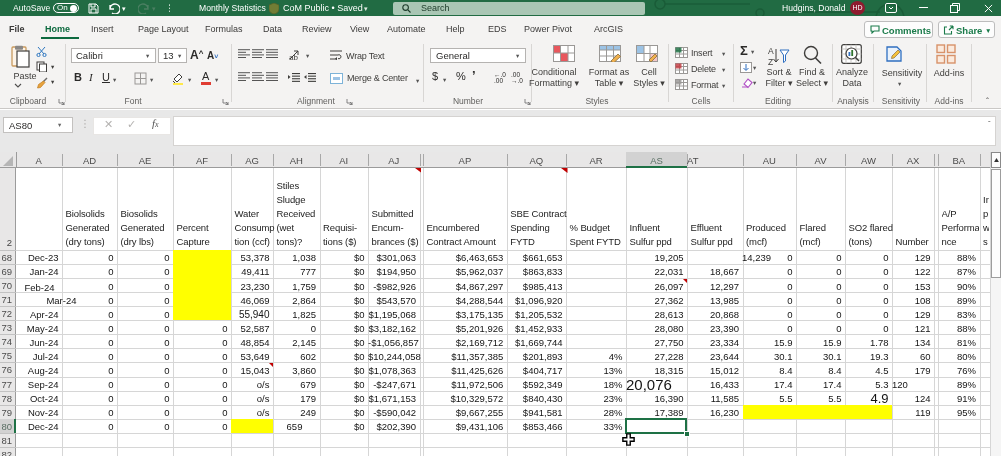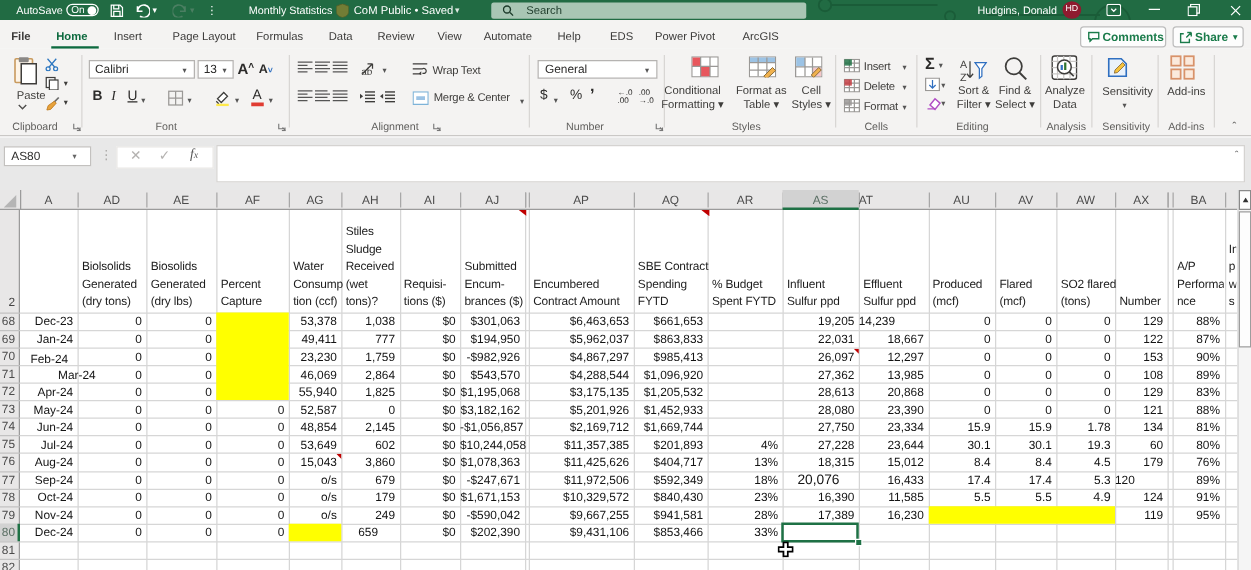--- a/index.html
+++ b/index.html
@@ -483,21 +483,21 @@
 <div style="position:absolute;left:15.5px;top:252.40px;width:43.0px;text-align:right;color:#141414;font-size:9.5px;line-height:11.5px;white-space:nowrap">Dec-23</div>
 <div style="position:absolute;left:62px;top:252.40px;width:51.5px;text-align:right;color:#141414;font-size:9.5px;line-height:11.5px;white-space:nowrap">0</div>
 <div style="position:absolute;left:117px;top:252.40px;width:52.5px;text-align:right;color:#141414;font-size:9.5px;line-height:11.5px;white-space:nowrap">0</div>
 <div style="position:absolute;left:231px;top:252.40px;width:38.5px;text-align:right;color:#141414;font-size:9.5px;line-height:11.5px;white-space:nowrap">53,378</div>
 <div style="position:absolute;left:273px;top:252.40px;width:43.0px;text-align:right;color:#141414;font-size:9.5px;line-height:11.5px;white-space:nowrap">1,038</div>
 <div style="position:absolute;left:319.5px;top:252.40px;width:45.0px;text-align:right;color:#141414;font-size:9.5px;line-height:11.5px;white-space:nowrap">$0</div>
 <div style="position:absolute;left:368px;top:252.40px;width:48.0px;text-align:right;color:#141414;font-size:9.5px;line-height:11.5px;white-space:nowrap">$301,063</div>
 <div style="position:absolute;left:423px;top:252.40px;width:80.30000000000001px;text-align:right;color:#141414;font-size:9.5px;line-height:11.5px;white-space:nowrap">$6,463,653</div>
 <div style="position:absolute;left:506.8px;top:252.40px;width:55.69999999999999px;text-align:right;color:#141414;font-size:9.5px;line-height:11.5px;white-space:nowrap">$661,653</div>
 <div style="position:absolute;left:626px;top:252.40px;width:57.5px;text-align:right;color:#141414;font-size:9.5px;line-height:11.5px;white-space:nowrap">19,205</div>
-<div style="position:absolute;left:687px;top:252.40px;width:52.0px;text-align:left;color:#141414;font-size:9.5px;line-height:11.5px;white-space:nowrap">14,239</div>
+<div style="position:absolute;left:719px;top:252.40px;width:52.0px;text-align:right;color:#141414;font-size:9.5px;line-height:11.5px;white-space:nowrap">14,239</div>
 <div style="position:absolute;left:742.5px;top:252.40px;width:50.0px;text-align:right;color:#141414;font-size:9.5px;line-height:11.5px;white-space:nowrap">0</div>
 <div style="position:absolute;left:796px;top:252.40px;width:45.5px;text-align:right;color:#141414;font-size:9.5px;line-height:11.5px;white-space:nowrap">0</div>
 <div style="position:absolute;left:845px;top:252.40px;width:43.5px;text-align:right;color:#141414;font-size:9.5px;line-height:11.5px;white-space:nowrap">0</div>
 <div style="position:absolute;left:892px;top:252.40px;width:38.5px;text-align:right;color:#141414;font-size:9.5px;line-height:11.5px;white-space:nowrap">129</div>
 <div style="position:absolute;left:938px;top:252.40px;width:38.0px;text-align:right;color:#141414;font-size:9.5px;line-height:11.5px;white-space:nowrap">88%</div>
 <div style="position:absolute;left:15.5px;top:266.48px;width:43.0px;text-align:right;color:#141414;font-size:9.5px;line-height:11.5px;white-space:nowrap">Jan-24</div>
 <div style="position:absolute;left:62px;top:266.48px;width:51.5px;text-align:right;color:#141414;font-size:9.5px;line-height:11.5px;white-space:nowrap">0</div>
 <div style="position:absolute;left:117px;top:266.48px;width:52.5px;text-align:right;color:#141414;font-size:9.5px;line-height:11.5px;white-space:nowrap">0</div>
 <div style="position:absolute;left:231px;top:266.48px;width:38.5px;text-align:right;color:#141414;font-size:9.5px;line-height:11.5px;white-space:nowrap">49,411</div>
 <div style="position:absolute;left:273px;top:266.48px;width:43.0px;text-align:right;color:#141414;font-size:9.5px;line-height:11.5px;white-space:nowrap">777</div>
@@ -634,21 +634,21 @@
 <div style="position:absolute;left:62px;top:379.12px;width:51.5px;text-align:right;color:#141414;font-size:9.5px;line-height:11.5px;white-space:nowrap">0</div>
 <div style="position:absolute;left:117px;top:379.12px;width:52.5px;text-align:right;color:#141414;font-size:9.5px;line-height:11.5px;white-space:nowrap">0</div>
 <div style="position:absolute;left:173px;top:379.12px;width:54.5px;text-align:right;color:#141414;font-size:9.5px;line-height:11.5px;white-space:nowrap">0</div>
 <div style="position:absolute;left:231px;top:379.12px;width:38.5px;text-align:right;color:#141414;font-size:9.5px;line-height:11.5px;white-space:nowrap">o/s</div>
 <div style="position:absolute;left:273px;top:379.12px;width:43.0px;text-align:right;color:#141414;font-size:9.5px;line-height:11.5px;white-space:nowrap">679</div>
 <div style="position:absolute;left:319.5px;top:379.12px;width:45.0px;text-align:right;color:#141414;font-size:9.5px;line-height:11.5px;white-space:nowrap">$0</div>
 <div style="position:absolute;left:368px;top:379.12px;width:48.0px;text-align:right;color:#141414;font-size:9.5px;line-height:11.5px;white-space:nowrap">-$247,671</div>
 <div style="position:absolute;left:423px;top:379.12px;width:80.30000000000001px;text-align:right;color:#141414;font-size:9.5px;line-height:11.5px;white-space:nowrap">$11,972,506</div>
 <div style="position:absolute;left:506.8px;top:379.12px;width:55.69999999999999px;text-align:right;color:#141414;font-size:9.5px;line-height:11.5px;white-space:nowrap">$592,349</div>
 <div style="position:absolute;left:566px;top:379.12px;width:56.5px;text-align:right;color:#141414;font-size:9.5px;line-height:11.5px;white-space:nowrap">18%</div>
-<div style="position:absolute;left:626px;top:379.12px;width:57.5px;text-align:center;color:#141414;font-size:11px;line-height:11.5px;white-space:nowrap">20,076</div>
+<div style="position:absolute;left:626px;top:379.12px;width:57.5px;text-align:left;color:#141414;font-size:15px;line-height:11.5px;white-space:nowrap">20,076</div>
 <div style="position:absolute;left:687px;top:379.12px;width:52.0px;text-align:right;color:#141414;font-size:9.5px;line-height:11.5px;white-space:nowrap">16,433</div>
 <div style="position:absolute;left:742.5px;top:379.12px;width:50.0px;text-align:right;color:#141414;font-size:9.5px;line-height:11.5px;white-space:nowrap">17.4</div>
 <div style="position:absolute;left:796px;top:379.12px;width:45.5px;text-align:right;color:#141414;font-size:9.5px;line-height:11.5px;white-space:nowrap">17.4</div>
 <div style="position:absolute;left:845px;top:379.12px;width:43.5px;text-align:right;color:#141414;font-size:9.5px;line-height:11.5px;white-space:nowrap">5.3</div>
 <div style="position:absolute;left:892px;top:379.12px;width:38.5px;text-align:left;color:#141414;font-size:9.5px;line-height:11.5px;white-space:nowrap">120</div>
 <div style="position:absolute;left:938px;top:379.12px;width:38.0px;text-align:right;color:#141414;font-size:9.5px;line-height:11.5px;white-space:nowrap">89%</div>
 <div style="position:absolute;left:15.5px;top:393.20px;width:43.0px;text-align:right;color:#141414;font-size:9.5px;line-height:11.5px;white-space:nowrap">Oct-24</div>
 <div style="position:absolute;left:62px;top:393.20px;width:51.5px;text-align:right;color:#141414;font-size:9.5px;line-height:11.5px;white-space:nowrap">0</div>
 <div style="position:absolute;left:117px;top:393.20px;width:52.5px;text-align:right;color:#141414;font-size:9.5px;line-height:11.5px;white-space:nowrap">0</div>
 <div style="position:absolute;left:173px;top:393.20px;width:54.5px;text-align:right;color:#141414;font-size:9.5px;line-height:11.5px;white-space:nowrap">0</div>
@@ -656,21 +656,21 @@
 <div style="position:absolute;left:273px;top:393.20px;width:43.0px;text-align:right;color:#141414;font-size:9.5px;line-height:11.5px;white-space:nowrap">179</div>
 <div style="position:absolute;left:319.5px;top:393.20px;width:45.0px;text-align:right;color:#141414;font-size:9.5px;line-height:11.5px;white-space:nowrap">$0</div>
 <div style="position:absolute;left:368px;top:393.20px;width:48.0px;text-align:right;color:#141414;font-size:9.5px;line-height:11.5px;white-space:nowrap">$1,671,153</div>
 <div style="position:absolute;left:423px;top:393.20px;width:80.30000000000001px;text-align:right;color:#141414;font-size:9.5px;line-height:11.5px;white-space:nowrap">$10,329,572</div>
 <div style="position:absolute;left:506.8px;top:393.20px;width:55.69999999999999px;text-align:right;color:#141414;font-size:9.5px;line-height:11.5px;white-space:nowrap">$840,430</div>
 <div style="position:absolute;left:566px;top:393.20px;width:56.5px;text-align:right;color:#141414;font-size:9.5px;line-height:11.5px;white-space:nowrap">23%</div>
 <div style="position:absolute;left:626px;top:393.20px;width:57.5px;text-align:right;color:#141414;font-size:9.5px;line-height:11.5px;white-space:nowrap">16,390</div>
 <div style="position:absolute;left:687px;top:393.20px;width:52.0px;text-align:right;color:#141414;font-size:9.5px;line-height:11.5px;white-space:nowrap">11,585</div>
 <div style="position:absolute;left:742.5px;top:393.20px;width:50.0px;text-align:right;color:#141414;font-size:9.5px;line-height:11.5px;white-space:nowrap">5.5</div>
 <div style="position:absolute;left:796px;top:393.20px;width:45.5px;text-align:right;color:#141414;font-size:9.5px;line-height:11.5px;white-space:nowrap">5.5</div>
-<div style="position:absolute;left:845px;top:393.20px;width:43.5px;text-align:right;color:#141414;font-size:10px;line-height:11.5px;white-space:nowrap">4.9</div>
+<div style="position:absolute;left:845px;top:393.20px;width:43.5px;text-align:right;color:#141414;font-size:13px;line-height:11.5px;white-space:nowrap">4.9</div>
 <div style="position:absolute;left:892px;top:393.20px;width:38.5px;text-align:right;color:#141414;font-size:9.5px;line-height:11.5px;white-space:nowrap">124</div>
 <div style="position:absolute;left:938px;top:393.20px;width:38.0px;text-align:right;color:#141414;font-size:9.5px;line-height:11.5px;white-space:nowrap">91%</div>
 <div style="position:absolute;left:15.5px;top:407.28px;width:43.0px;text-align:right;color:#141414;font-size:9.5px;line-height:11.5px;white-space:nowrap">Nov-24</div>
 <div style="position:absolute;left:62px;top:407.28px;width:51.5px;text-align:right;color:#141414;font-size:9.5px;line-height:11.5px;white-space:nowrap">0</div>
 <div style="position:absolute;left:117px;top:407.28px;width:52.5px;text-align:right;color:#141414;font-size:9.5px;line-height:11.5px;white-space:nowrap">0</div>
 <div style="position:absolute;left:173px;top:407.28px;width:54.5px;text-align:right;color:#141414;font-size:9.5px;line-height:11.5px;white-space:nowrap">0</div>
 <div style="position:absolute;left:231px;top:407.28px;width:38.5px;text-align:right;color:#141414;font-size:9.5px;line-height:11.5px;white-space:nowrap">o/s</div>
 <div style="position:absolute;left:273px;top:407.28px;width:43.0px;text-align:right;color:#141414;font-size:9.5px;line-height:11.5px;white-space:nowrap">249</div>
 <div style="position:absolute;left:319.5px;top:407.28px;width:45.0px;text-align:right;color:#141414;font-size:9.5px;line-height:11.5px;white-space:nowrap">$0</div>
 <div style="position:absolute;left:368px;top:407.28px;width:48.0px;text-align:right;color:#141414;font-size:9.5px;line-height:11.5px;white-space:nowrap">-$590,042</div>

